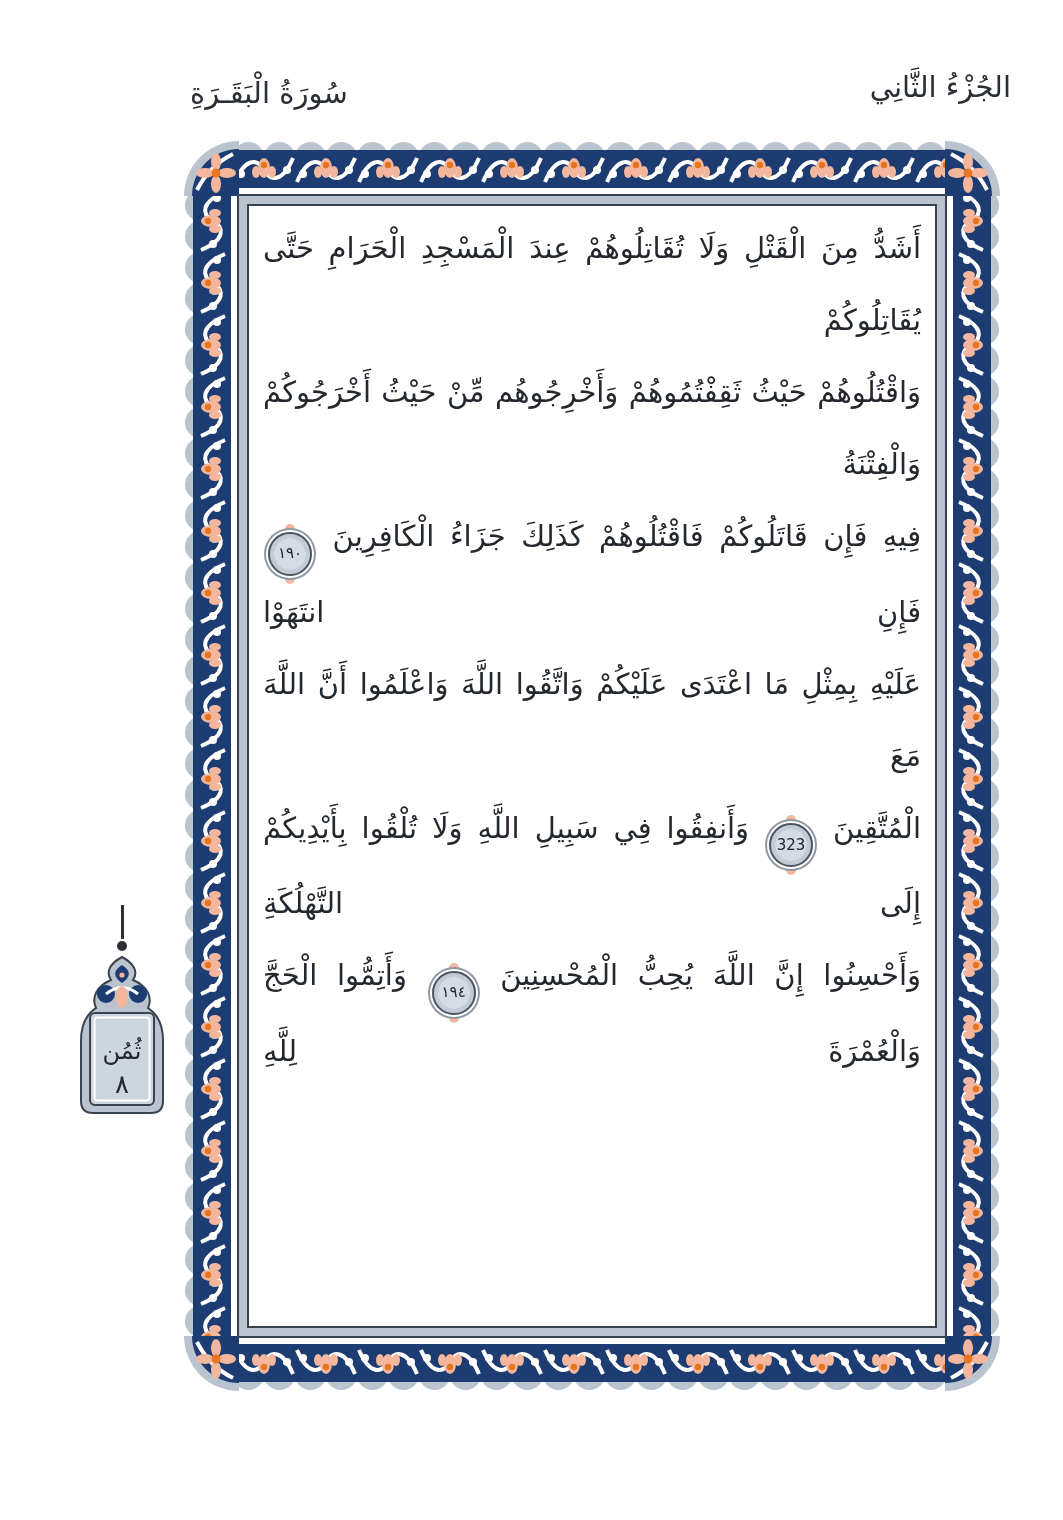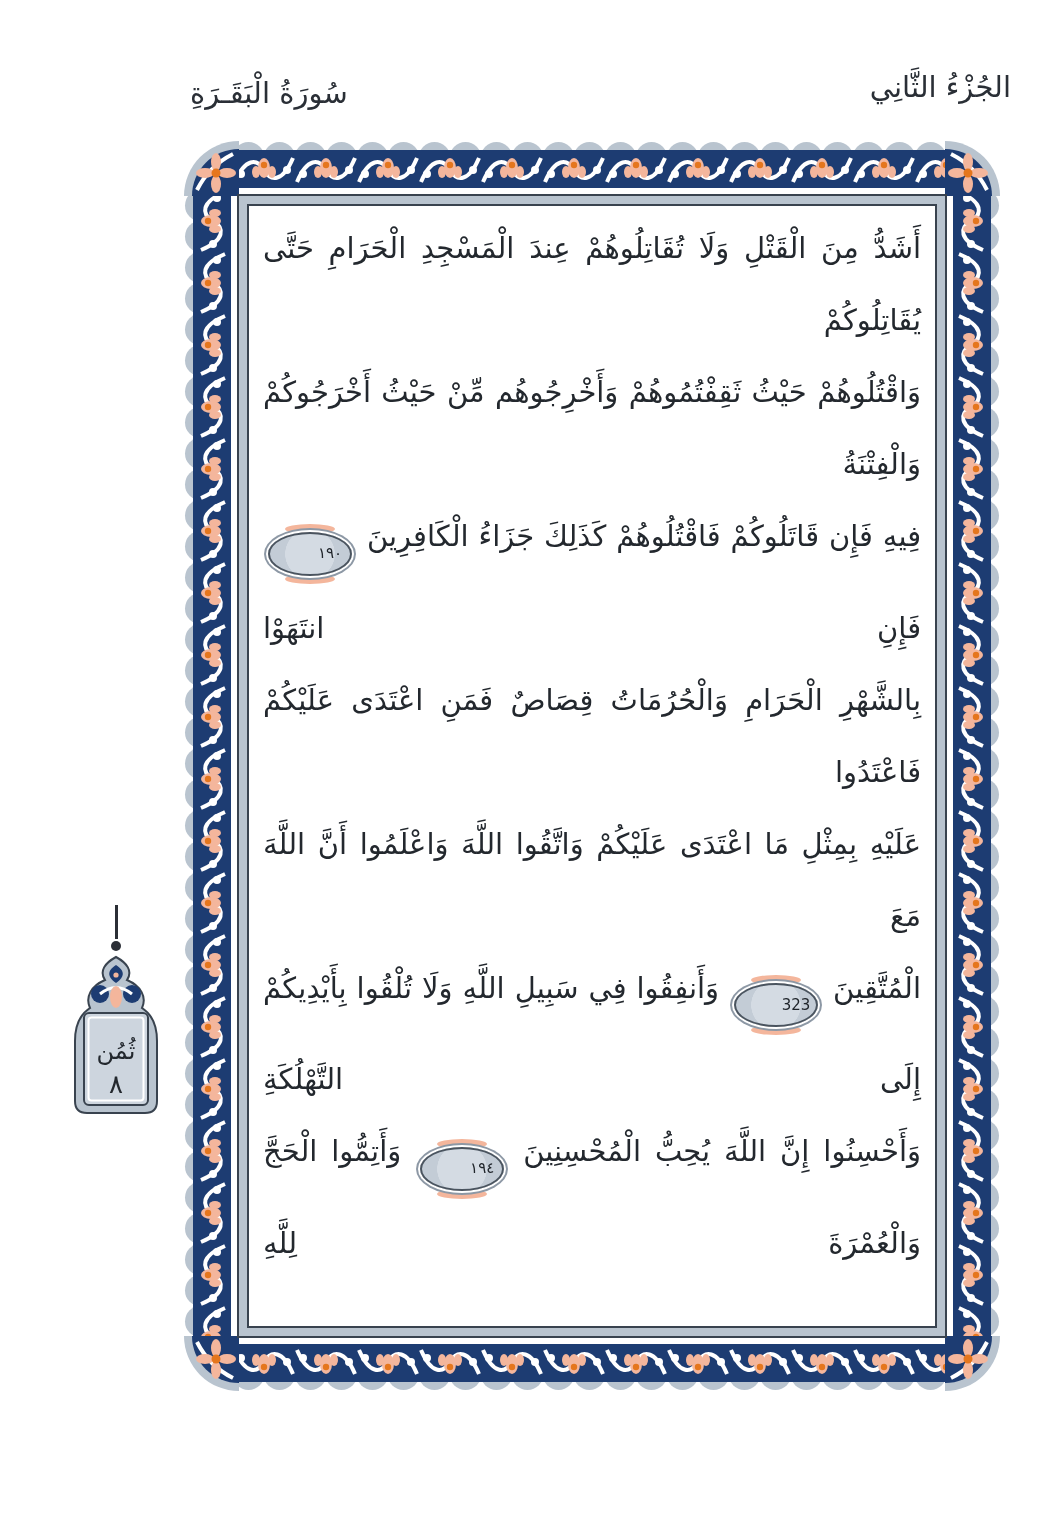--- a/index.html
+++ b/index.html
@@ -33,24 +33,24 @@
     line-height:72px;font-size:29px;color:#23282e;
   }
   .verse-medallion{
     display:inline-flex;align-items:center;justify-content:center;
     width:40px;height:40px;border-radius:50%;
     background:radial-gradient(circle,#d4dbe3 0 55%,#c3ccd6 56% 100%);
     border:2px solid #4a545f;
     box-shadow:0 0 0 2px #ffffff,0 0 0 4px #8d98a5,
                0 -25px 0 -17px #f4b69c,0 25px 0 -17px #f4b69c;
     color:#20252b;font-size:15px;line-height:1;
-    vertical-align:-12px;margin:16px 5px;padding-left:40px;
+    vertical-align:-12px;margin:0 5px;
   }
   
-  .margin-marker{position:absolute;left:66px;top:905px;width:100px;height:220px;}
+  .margin-marker{position:absolute;left:72px;top:905px;width:100px;height:220px;}
   .marker-stem{position:absolute;left:49px;top:0;width:3px;height:34px;background:#2b2f36;}
   .marker-dot{position:absolute;left:45px;top:36px;width:10px;height:10px;border-radius:50%;background:#2b2f36;}
   .marker-svg{position:absolute;left:3px;top:48px;}
   
   .page-number{position:absolute;left:183px;width:818px;top:1396px;text-align:center;font-size:28px;color:#23282e;}
 </style>
 </head>
 <body>
 
 <div class="page">
@@ -178,21 +178,20 @@
     </svg>
 
     <div class="innerline-1"></div>
     <div class="innerline-2"></div>
     <div class="innerline-3"></div>
 
     <div class="textarea">
         <div class="qline"><span class="qtext">أَشَدُّ مِنَ الْقَتْلِ وَلَا تُقَاتِلُوهُمْ عِندَ الْمَسْجِدِ الْحَرَامِ حَتَّى يُقَاتِلُوكُمْ</span> </div>
         <div class="qline"><span class="qtext">وَاقْتُلُوهُمْ حَيْثُ ثَقِفْتُمُوهُمْ وَأَخْرِجُوهُم مِّنْ حَيْثُ أَخْرَجُوكُمْ وَالْفِتْنَةُ</span> </div>
         <div class="qline"><span class="qtext">فِيهِ فَإِن قَاتَلُوكُمْ فَاقْتُلُوهُمْ كَذَلِكَ جَزَاءُ الْكَافِرِينَ</span> <span class="verse-medallion">١٩٠</span> <span class="qtext">فَإِنِ انتَهَوْا</span> </div>
-        <div class="qline"><span class="qtext">بِالشَّهْرِ الْحَرَامِ وَالْحُرُمَاتُ قِصَاصٌ فَمَنِ اعْتَدَى عَلَيْكُمْ فَاعْتَدُوا</span> </div>
         <div class="qline"><span class="qtext">عَلَيْهِ بِمِثْلِ مَا اعْتَدَى عَلَيْكُمْ وَاتَّقُوا اللَّهَ وَاعْلَمُوا أَنَّ اللَّهَ مَعَ</span> </div>
         <div class="qline"><span class="qtext">الْمُتَّقِينَ</span> <span class="verse-medallion">323</span> <span class="qtext">وَأَنفِقُوا فِي سَبِيلِ اللَّهِ وَلَا تُلْقُوا بِأَيْدِيكُمْ إِلَى التَّهْلُكَةِ</span> </div>
         <div class="qline"><span class="qtext">وَأَحْسِنُوا إِنَّ اللَّهَ يُحِبُّ الْمُحْسِنِينَ</span> <span class="verse-medallion">١٩٤</span> <span class="qtext">وَأَتِمُّوا الْحَجَّ وَالْعُمْرَةَ لِلَّهِ</span> </div>
       </div>
   </div>
 
   <div class="margin-marker">
     <div class="marker-stem"></div>
     <div class="marker-dot"></div>
     <svg class="marker-svg" width="94" height="168" viewBox="0 0 94 168">

